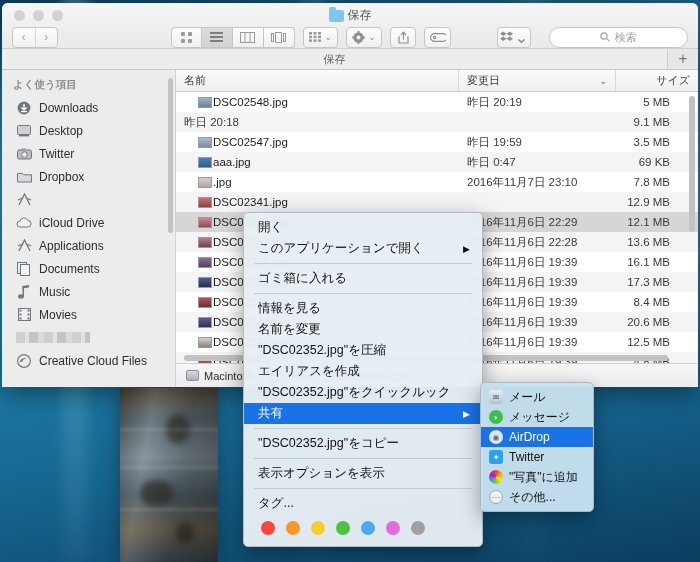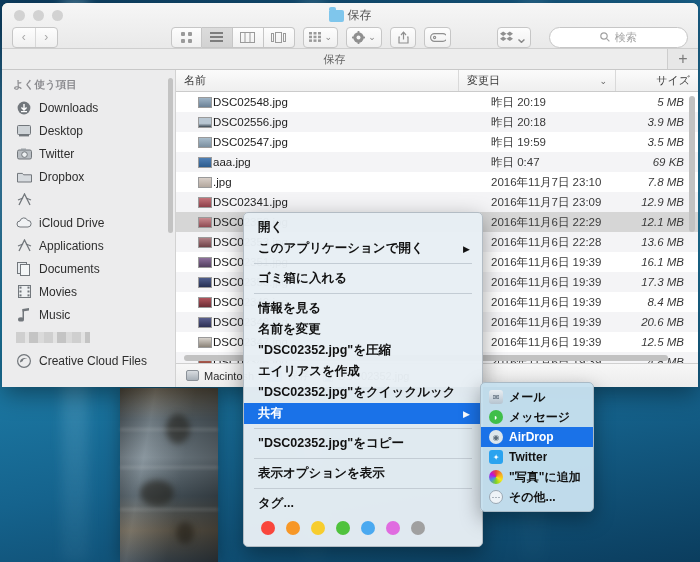--- a/index.html
+++ b/index.html
@@ -139,22 +139,22 @@
   #colhead .ch.name { width: 283px; }
   #colhead .ch.date { width: 157px; justify-content: space-between; }
   #colhead .ch.size { flex: 1; justify-content: flex-end; border-right: none; }
 
   
   #filelist { flex: 1; overflow: hidden; position: relative; }
   .row { height: 20px; display: flex; align-items: center; font-size: 11.5px; color: #1d1d1d; }
   .row:nth-child(even) { background: #f4f4f6; }
   .row.selected { background: #d6d6d6; }
   .row .c-name { width: 283px; display: flex; align-items: center; gap: 1px; padding-left: 22px; }
-  .row .c-date { width: 157px; padding-left: 8px; color: #3a3a3a; margin-left: 24px; }
-  .row .c-size { flex: 1; text-align: right; padding-right: 14px; color: #3a3a3a; font-style: italic; }
+  .row .c-date { width: 157px; padding-left: 8px; color: #3a3a3a; }
+  .row .c-size { flex: 1; text-align: right; padding-right: 28px; color: #3a3a3a; }
   .thumb { width: 14px; height: 11px; flex: none; border: 1px solid #9a9a9a; }
 
   .h-scroll { position: absolute; left: 8px; right: 30px; bottom: 2px; height: 6px;
               background: #c2c2c2; border-radius: 3px; }
   .v-scroll { position: absolute; right: 3px; top: 4px; width: 6px; height: 136px;
               background: #c2c2c2; border-radius: 3px; }
 
   
   #pathbar { height: 24px; flex: none; display: flex; align-items: center; gap: 5px;
     padding-left: 10px; font-size: 11px; color: #2b2b2b;
@@ -170,21 +170,21 @@
   
   #ctxmenu {
     position: absolute; left: 243px; top: 212px; width: 240px;
     background: rgba(231,238,244,.97);
     border: 1px solid #b3bcc4; border-radius: 5px;
     box-shadow: 0 7px 22px rgba(0,0,0,.38);
     padding: 4px 0; font-size: 12.5px; color: #111;
   }
   .mi { height: 21px; display: flex; align-items: center; padding: 0 12px 0 14px;
         justify-content: space-between; }
-  .mi .mlbl { white-space: nowrap; overflow: hidden; font-weight: bold; }
+  .mi .mlbl { white-space: nowrap; overflow: hidden; }
   .mi .arrow { font-size: 9px; color: #111; }
   .mi.hl { background: #1a72e8; color: #fff; }
   .mi.hl .arrow { color: #fff; }
   .msep { height: 1px; background: #c3ccd4; margin: 4px 10px; }
   .tagrow { height: 28px; display: flex; align-items: center; gap: 11px; padding-left: 17px; }
   .tagdot { width: 14px; height: 14px; border-radius: 50%; }
 
   
   #sharemenu {
     position: absolute; left: 480px; top: 382px; width: 114px;
@@ -440,46 +440,46 @@
           <svg width="14" height="14" viewBox="0 0 14 14">
               <rect x="0.5" y="0.5" width="9" height="11" fill="#e8ebee" stroke="#72777c"></rect>
               <rect x="3.5" y="2.5" width="9" height="11" fill="#f4f6f7" stroke="#72777c"></rect>
             </svg>
         </span>
         <span>Documents</span>
       </div>
 
       <div class="sb-item">
         <span class="sb-ico">
+          <svg width="12" height="14" viewBox="0 0 12 14">
+              <g fill="#72777c">
+                <rect x="4.5" y="1" width="1.5" height="10"></rect>
+                <path d="M4.5 1 L11 0 V2.4 L4.5 3.4 z"></path>
+                <ellipse cx="3" cy="11.4" rx="3" ry="2.2"></ellipse>
+              </g>
+            </svg>
+        </span>
+        <span>Music</span>
+      </div>
+
+      <div class="sb-item">
+        <span class="sb-ico">
           <svg width="13" height="13" viewBox="0 0 13 13">
               <rect x="0.5" y="0.5" width="12" height="12" fill="#eef0f2" stroke="#72777c"></rect>
               <g fill="#72777c">
                 <rect x="1.5" y="1.6" width="2" height="2"></rect>
                 <rect x="1.5" y="5.5" width="2" height="2"></rect>
                 <rect x="1.5" y="9.4" width="2" height="2"></rect>
                 <rect x="9.5" y="1.6" width="2" height="2"></rect>
                 <rect x="9.5" y="5.5" width="2" height="2"></rect>
                 <rect x="9.5" y="9.4" width="2" height="2"></rect>
               </g>
             </svg>
         </span>
         <span>Movies</span>
-      </div>
-
-      <div class="sb-item">
-        <span class="sb-ico">
-          <svg width="12" height="14" viewBox="0 0 12 14">
-              <g fill="#72777c">
-                <rect x="4.5" y="1" width="1.5" height="10"></rect>
-                <path d="M4.5 1 L11 0 V2.4 L4.5 3.4 z"></path>
-                <ellipse cx="3" cy="11.4" rx="3" ry="2.2"></ellipse>
-              </g>
-            </svg>
-        </span>
-        <span>Music</span>
       </div>
 
       <div class="sb-item" style="padding-left:0;">
         <span class="redacted"></span>
       </div>
 
       <div class="sb-item">
         <span class="sb-ico">
           <svg width="14" height="14" viewBox="0 0 14 14">
               <circle cx="7" cy="7" r="6.4" fill="none" stroke="#72777c" stroke-width="1.2"></circle>
@@ -510,26 +510,22 @@
       <div id="filelist">
         <div class="row">
             <span class="c-name">
               <span class="thumb" style="background:linear-gradient(#9fb4c6,#6b8196);"></span>
               <span>DSC02548.jpg</span>
             </span>
             <span class="c-date">昨日 20:19</span>
             <span class="c-size">5 MB</span>
           </div>
         <div class="row">
-            <span class="c-name">
-              <span class="thumb" style="background:linear-gradient(#b8c6d2 60%,#3e4a55);"></span>
-              <span>DSC02556.jpg</span>
-            </span>
             <span class="c-date">昨日 20:18</span>
-            <span class="c-size">3.9 MB</span>
+            <span class="c-size">9.1 MB</span>
           </div>
         <div class="row">
             <span class="c-name">
               <span class="thumb" style="background:linear-gradient(#a8bccb,#7b8fa0);"></span>
               <span>DSC02547.jpg</span>
             </span>
             <span class="c-date">昨日 19:59</span>
             <span class="c-size">3.5 MB</span>
           </div>
         <div class="row">
@@ -546,21 +542,20 @@
               <span>    .jpg</span>
             </span>
             <span class="c-date">2016年11月7日 23:10</span>
             <span class="c-size">7.8 MB</span>
           </div>
         <div class="row">
             <span class="c-name">
               <span class="thumb" style="background:linear-gradient(#c4737a,#8d3f49);"></span>
               <span>DSC02341.jpg</span>
             </span>
-            <span class="c-date">2016年11月7日 23:09</span>
             <span class="c-size">12.9 MB</span>
           </div>
         <div class="row selected">
             <span class="c-name">
               <span class="thumb" style="background:linear-gradient(#c98b90,#8e4a52);"></span>
               <span>DSC02352.jpg</span>
             </span>
             <span class="c-date">2016年11月6日 22:29</span>
             <span class="c-size">12.1 MB</span>
           </div>

